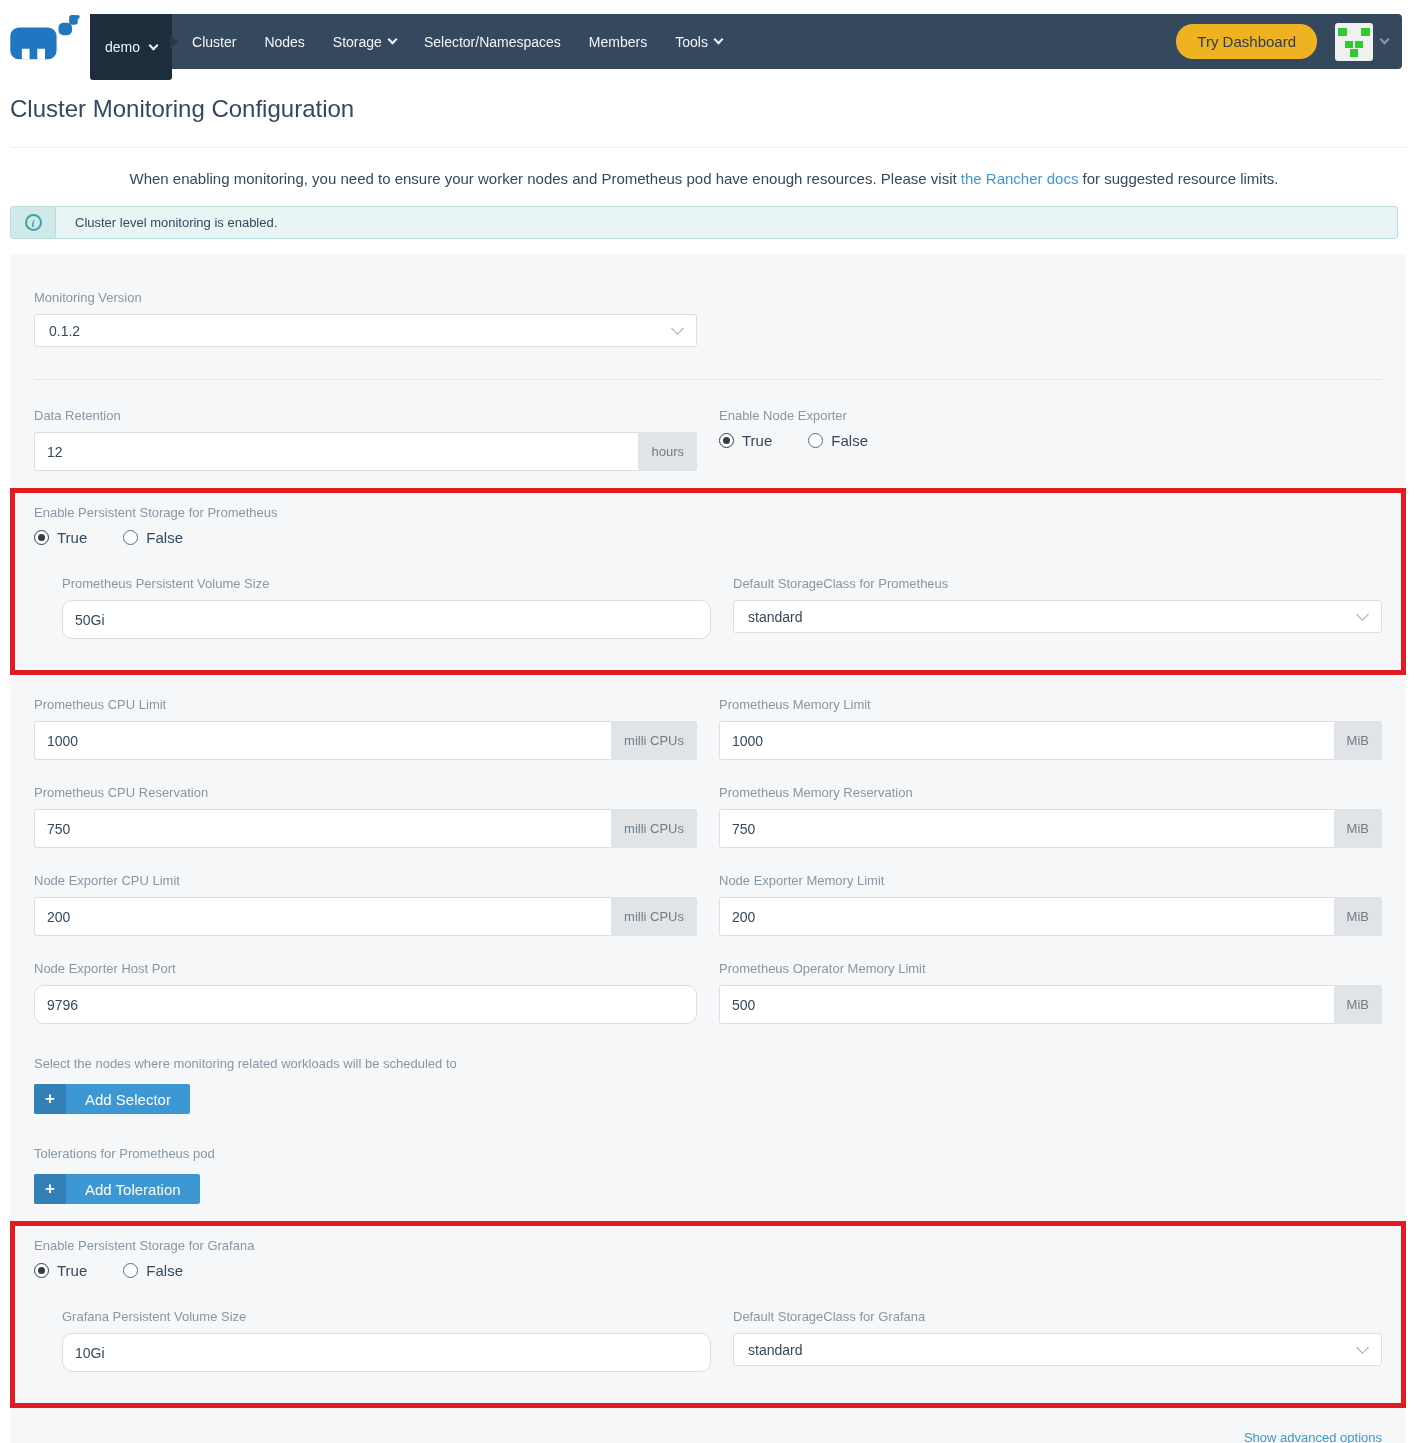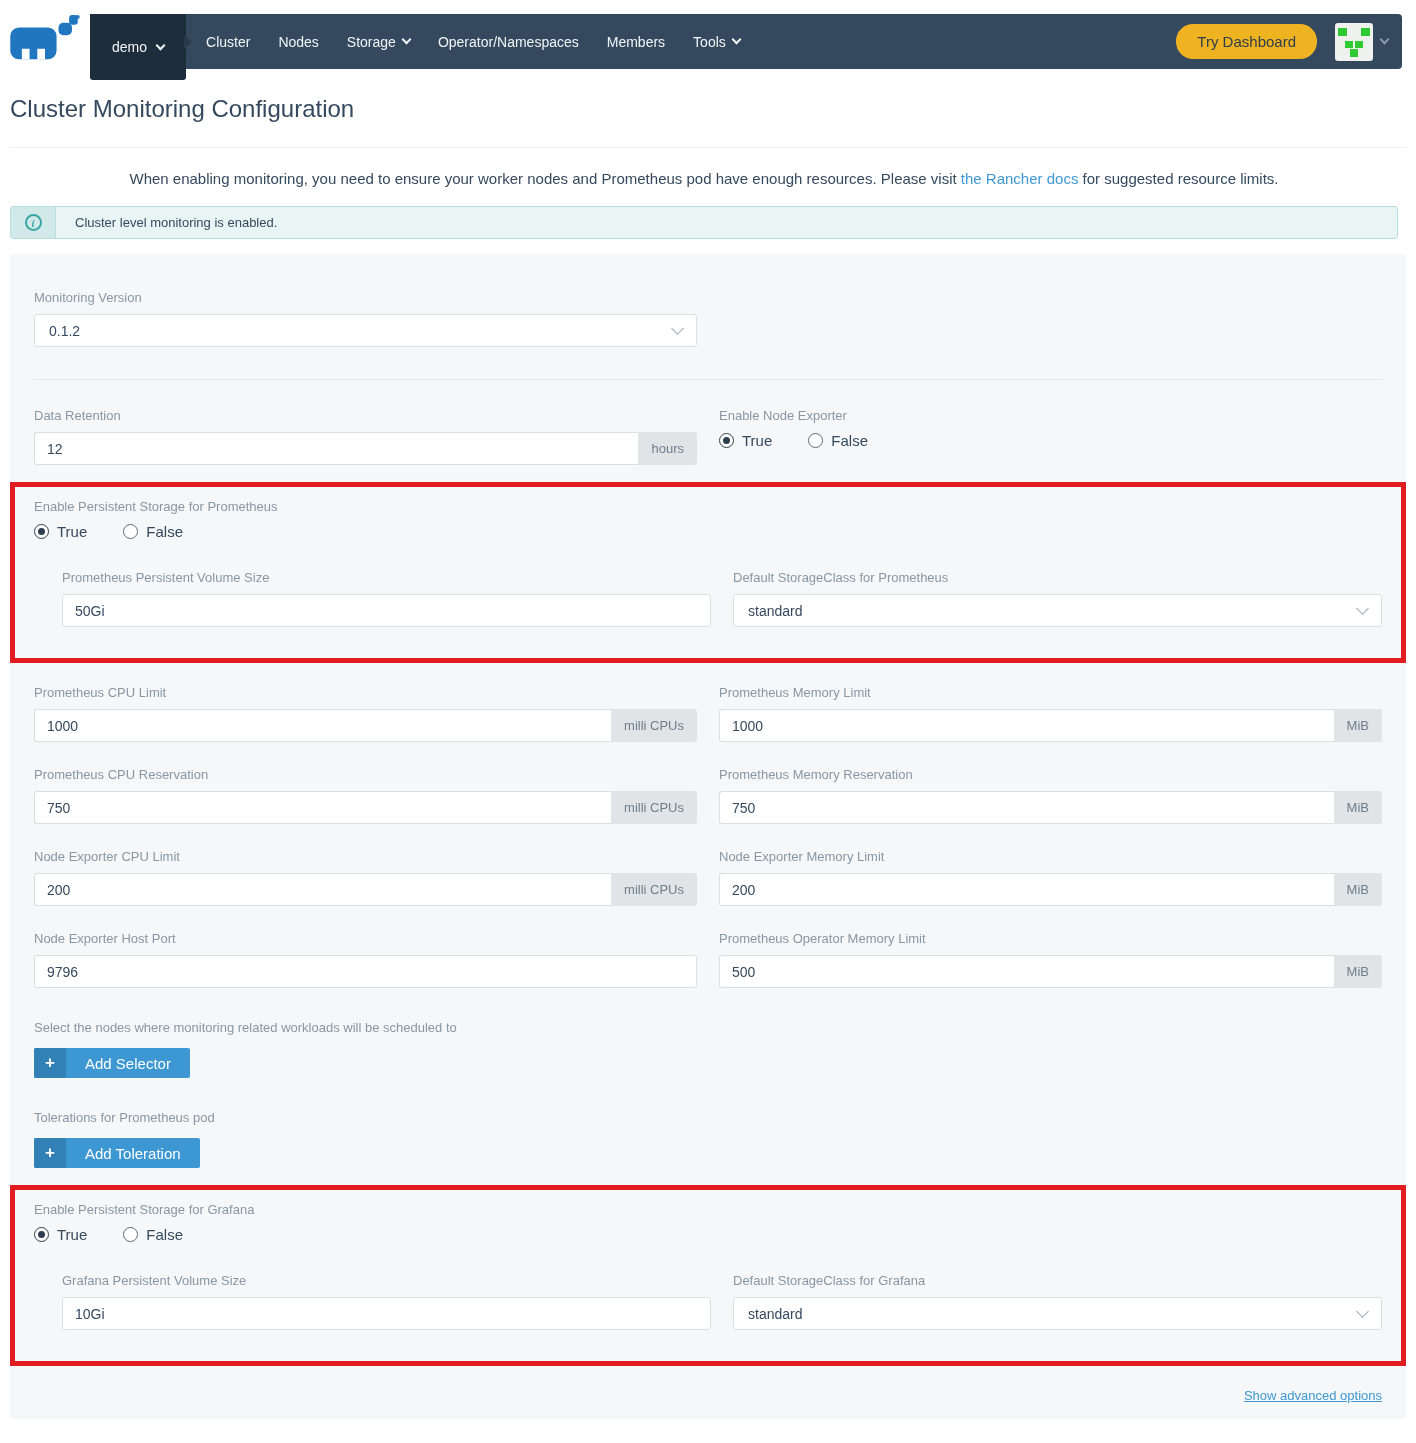--- a/index.html
+++ b/index.html
@@ -12,21 +12,21 @@
 
   
   .topbar { display:flex; align-items:stretch; height:55px; margin:14px 14px 0 0; }
   .logo-area { width:90px; display:flex; align-items:center; justify-content:center; background:#fff; }
   .navbar {
     flex:1; background:#35495e; border-radius:0 4px 4px 0;
     display:flex; align-items:center; color:#f2f5f7; font-size:14px;
   }
   .cluster-picker {
     background:#1e2d3c; height:66px; align-self:flex-start;
-    padding:0 22px; display:flex; align-items:center; gap:10px;
+    padding:0 15px; display:flex; align-items:center; gap:10px;
     border-radius:0 0 3px 3px; cursor:pointer;
   }
   .picker-arrow {
     width:0; height:0; margin-left:-2px;
     border-top:7px solid transparent; border-bottom:7px solid transparent;
     border-left:8px solid #28394b;
   }
   .nav-item { padding:0 14px; display:flex; align-items:center; gap:7px; cursor:pointer;text-align:right; }
   .chev {
     display:inline-block; width:7px; height:7px;
@@ -70,23 +70,23 @@
     display:flex; align-items:center; justify-content:center;
   }
   .banner-text { align-self:center; padding-left:19px; font-size:13px; color:#35495e; }
 
   
   .panel { margin:0 10px; background:#f6f7f8; padding:36px 24px 16px 24px; }
   .lbl { font-size:13px; color:#8897a3; margin-bottom:9px; }
   .grid2 { display:grid; grid-template-columns:1fr 1fr; column-gap:22px; }
   .row-gap { margin-top:25px; }
 
-  .input-group { display:flex; height:33px; }
+  .input-group { display:flex; height:39px; }
   .input-group input {
-    flex:1; min-width:0; border:1px solid #dcdfe1; border-radius:3px;
+    flex:1; min-width:0; border:1px solid #dcdfe1; border-radius:10px;
     padding:0 12px; font-size:14px; color:#35495e; background:#fff; font-family:inherit;
   }
   .input-group.with-addon input { border-radius:3px 0 0 3px; border-right:none; }
   .addon {
     background:#e0e4e7; color:#6e7e8a; font-size:13px;
     display:flex; align-items:center; padding:0 13px; border-radius:0 3px 3px 0;
   }
   .select {
     height:33px; background:#fff; border:1px solid #dcdfe1; border-radius:3px;
     display:flex; align-items:center; justify-content:space-between;
@@ -147,21 +147,21 @@
       <span>Cluster</span>
     </div>
     <div class="nav-item">
       <span>Nodes</span>
     </div>
     <div class="nav-item">
       <span>Storage</span>
       <span class="chev"></span>
     </div>
     <div class="nav-item">
-      <span>Operator/Namespaces</span>
+      <span>Selector/Namespaces</span>
     </div>
     <div class="nav-item">
       <span>Members</span>
     </div>
     <div class="nav-item">
       <span>Tools</span>
       <span class="chev"></span>
     </div>
     <button class="try-btn">Try Dashboard</button>
     <div class="user-menu">

